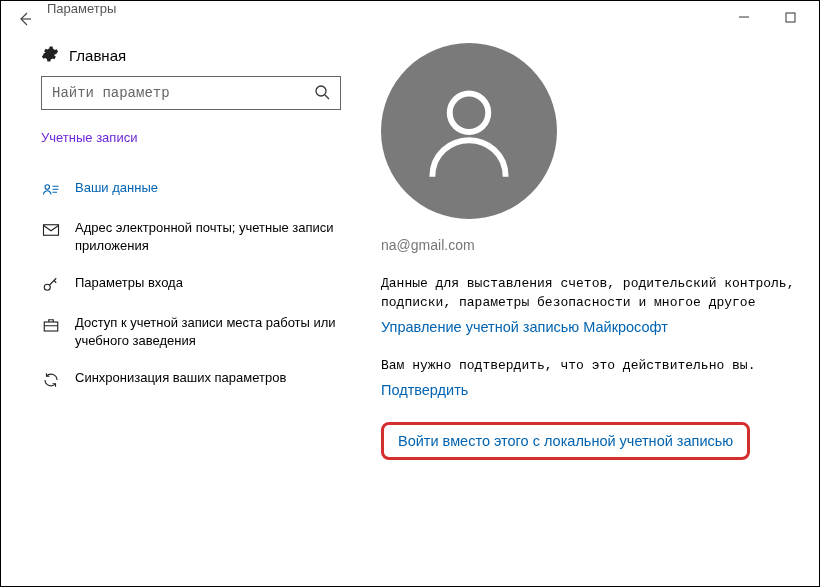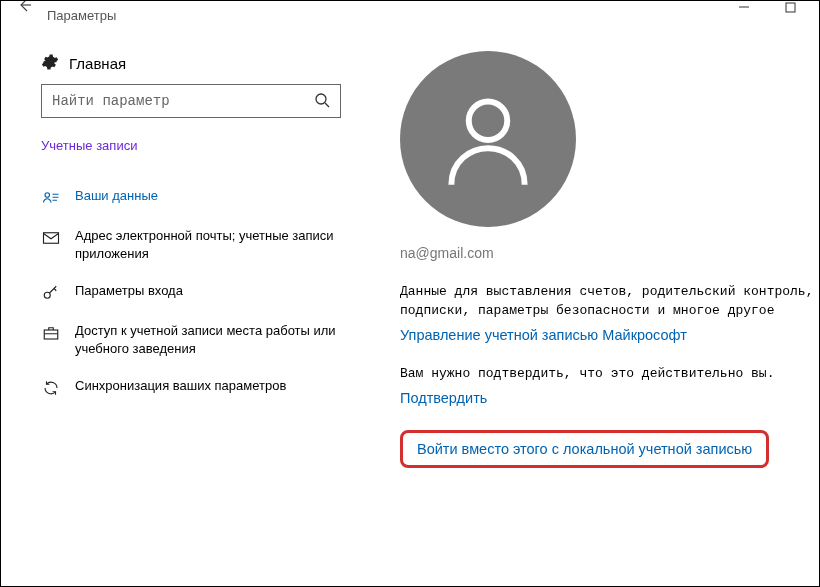--- a/index.html
+++ b/index.html
@@ -8,44 +8,43 @@
     font-size: 14px;
     color: #000;
     background: #fff;
     width: 820px;
     height: 587px;
     overflow: hidden;
     border: 1px solid #000;
   }
   .titlebar {
     display: flex;
-    align-items: flex-end;
+    align-items: flex-start;
     height: 38px;
-    padding: 16px 6px;
+    padding: 0 6px;
   }
   .titlebar .back {
     width: 36px; height: 36px;
     display: flex; align-items: center; justify-content: center;
     color: #333;
   }
   .titlebar .title {
     color: #555; font-size: 13px;
     margin-left: 4px;
   }
   .titlebar .spacer { flex: 1; }
   .winbtn {
     width: 46px; height: 32px;
     display: flex; align-items: center; justify-content: center;
     color: #333;
   }
   .content {
     display: flex;
     padding: 0 4px 0 40px;
-    gap: 59px;
-    margin-top: 8px;
+    gap: 40px;
   }
   .sidebar {
     width: 300px;
     flex-shrink: 0;
   }
   .home-row {
     display: flex; align-items: center;
     gap: 10px;
     padding: 6px 0 10px 0;
     font-size: 15px;

